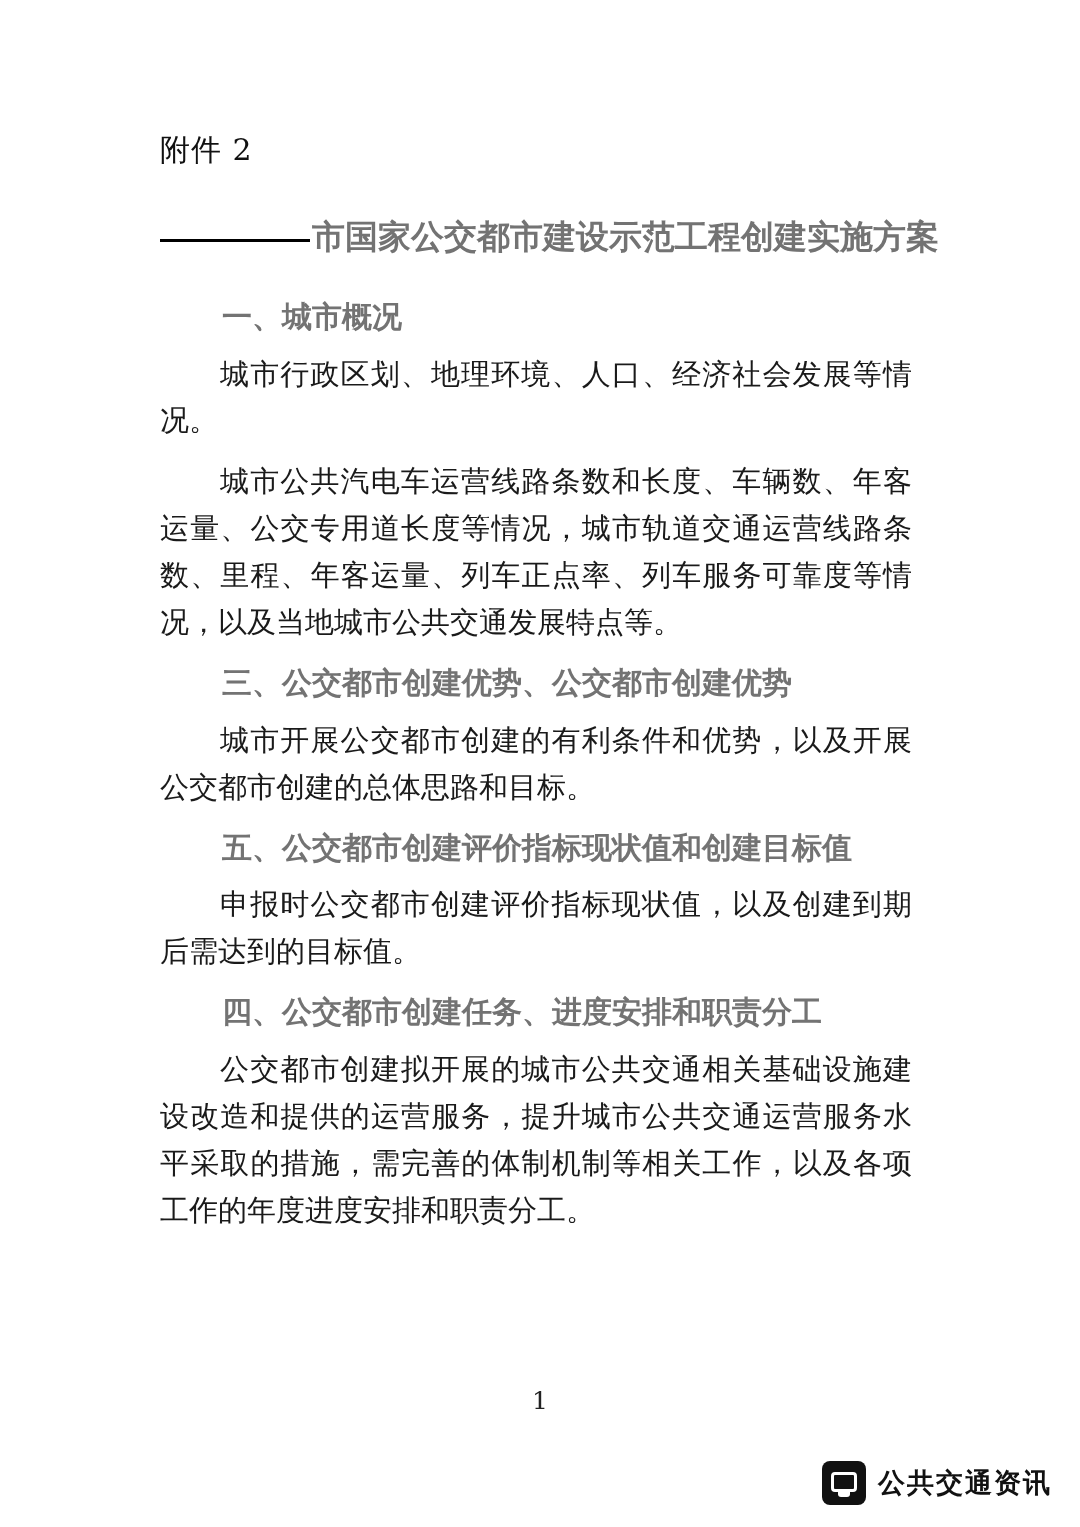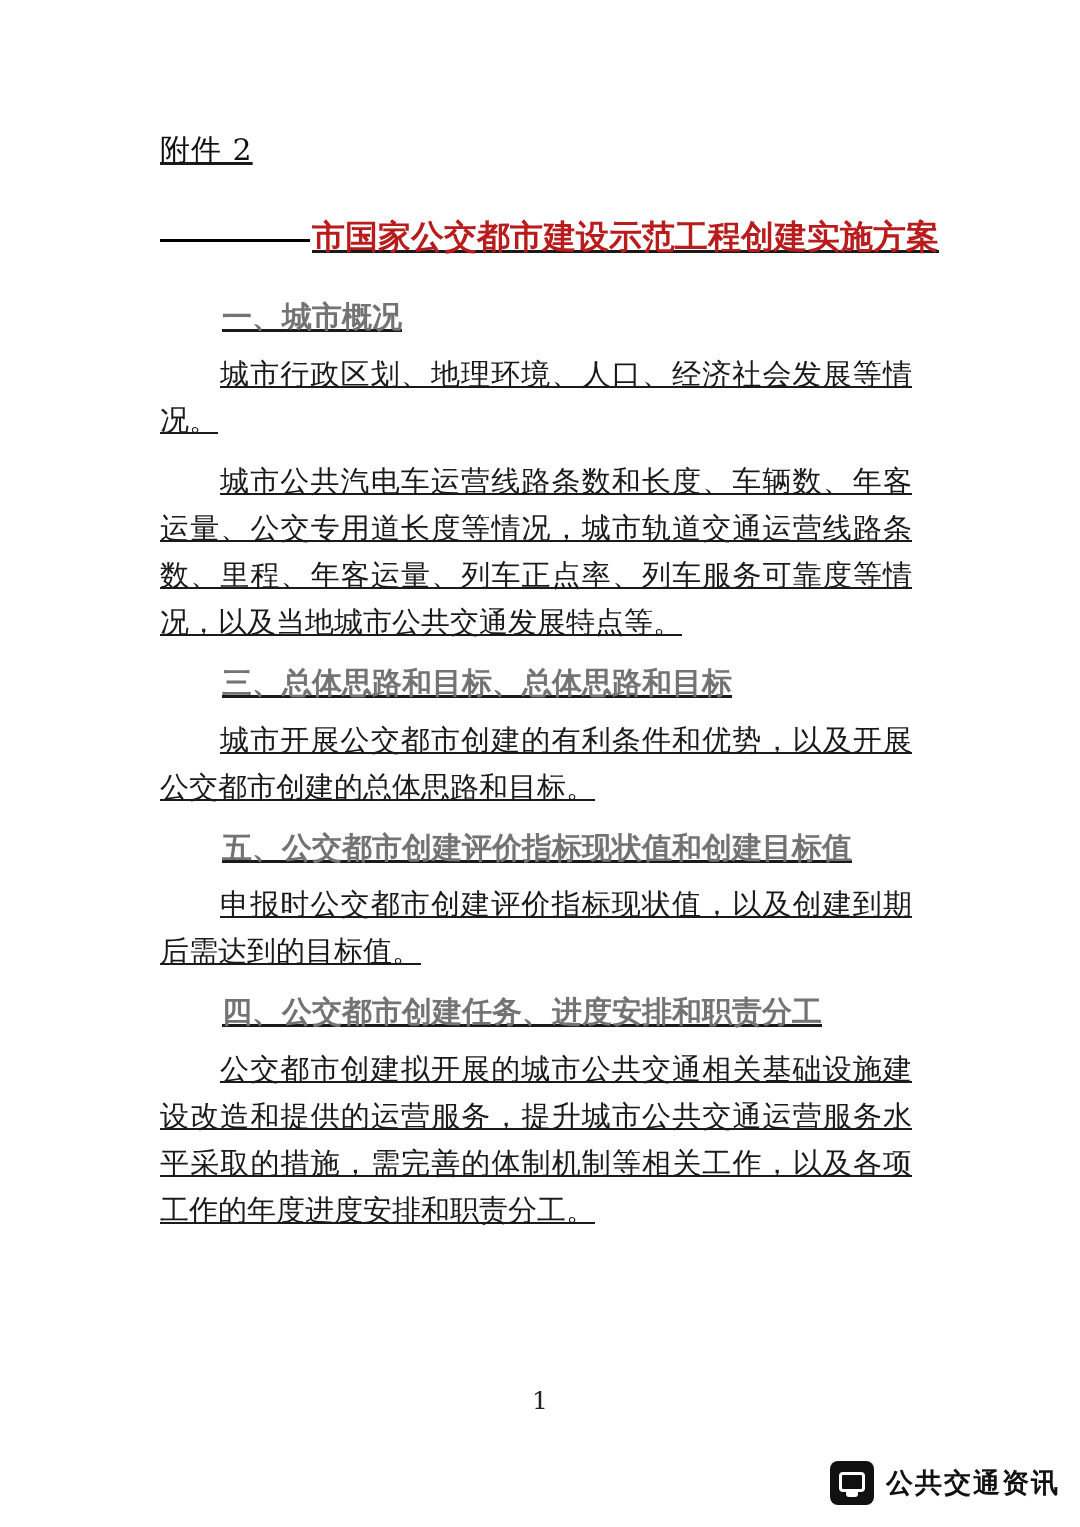--- a/index.html
+++ b/index.html
@@ -14,38 +14,37 @@
     color: #1a1a1a;
     position: relative;
     overflow: hidden;
   }
   .page {
     position: relative;
     width: 1080px;
     height: 1527px;
     box-sizing: border-box;
     padding: 130px 160px 0 160px;
-    text-decoration: underline;
   }
   .attachment-label {
     font-size: 30px;
     letter-spacing: 1px;
     margin: 0 0 44px 0;
     font-family: "DejaVu Serif", "Liberation Serif", serif;
     color: #111;
   }
   .doc-title {
     font-size: 33px;
     font-weight: bold;
     font-family: "DejaVu Sans", "Liberation Sans", sans-serif;
     text-align: center;
     letter-spacing: 0px;
     margin: 0 0 34px 0;
     white-space: nowrap;
-    color: #b91c1c;
+    color: #737373;
   }
   .doc-title .blank-line {
     display: inline-block;
     width: 150px;
     border-bottom: 3px solid #000;
     vertical-align: 6px;
     margin-right: 2px;
   }
   .section-heading {
     font-size: 30px;
@@ -70,21 +69,21 @@
     bottom: 112px;
     left: 0;
     width: 1080px;
     text-align: center;
     font-size: 25px;
     font-family: "DejaVu Serif", "Liberation Serif", serif;
     color: #222;
   }
   .watermark {
     position: absolute;
-    right: 20px;
+    right: 28px;
     bottom: 22px;
     display: flex;
     align-items: center;
     gap: 12px;
   }
   .watermark-logo {
     width: 44px;
     height: 44px;
     border-radius: 8px;
     background: #111;
@@ -134,21 +133,21 @@
   <div>
     <div class="section-heading">一、城市概况</div>
     <div class="section-body">城市行政区划、地理环境、人口、经济社会发展等情况。</div>
   </div>
 
   <div>
     <div class="section-body">城市公共汽电车运营线路条数和长度、车辆数、年客运量、公交专用道长度等情况，城市轨道交通运营线路条数、里程、年客运量、列车正点率、列车服务可靠度等情况，以及当地城市公共交通发展特点等。</div>
   </div>
 
   <div>
-    <div class="section-heading">三、总体思路和目标、总体思路和目标</div>
+    <div class="section-heading">三、公交都市创建优势、公交都市创建优势</div>
     <div class="section-body">城市开展公交都市创建的有利条件和优势，以及开展公交都市创建的总体思路和目标。</div>
   </div>
 
   <div>
     <div class="section-heading">五、公交都市创建评价指标现状值和创建目标值</div>
     <div class="section-body">申报时公交都市创建评价指标现状值，以及创建到期后需达到的目标值。</div>
   </div>
 
   <div>
     <div class="section-heading">四、公交都市创建任务、进度安排和职责分工</div>

